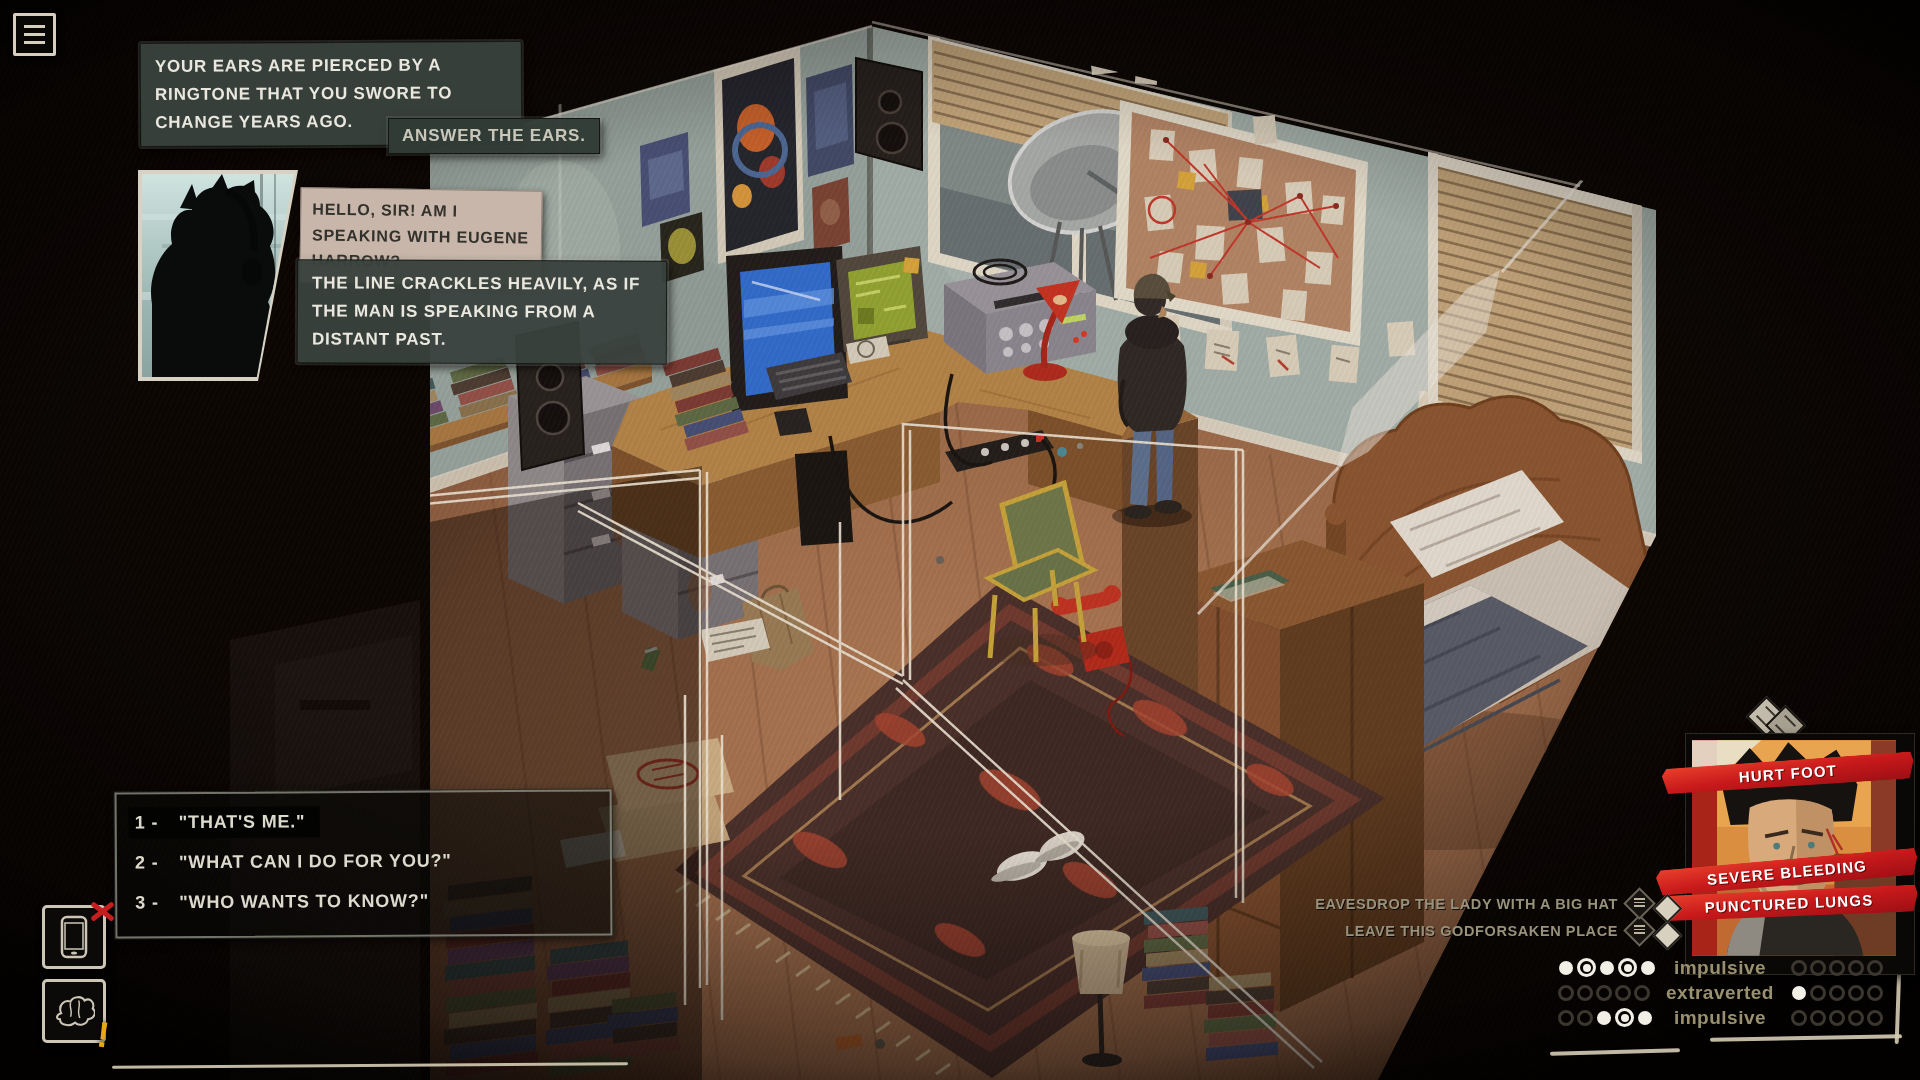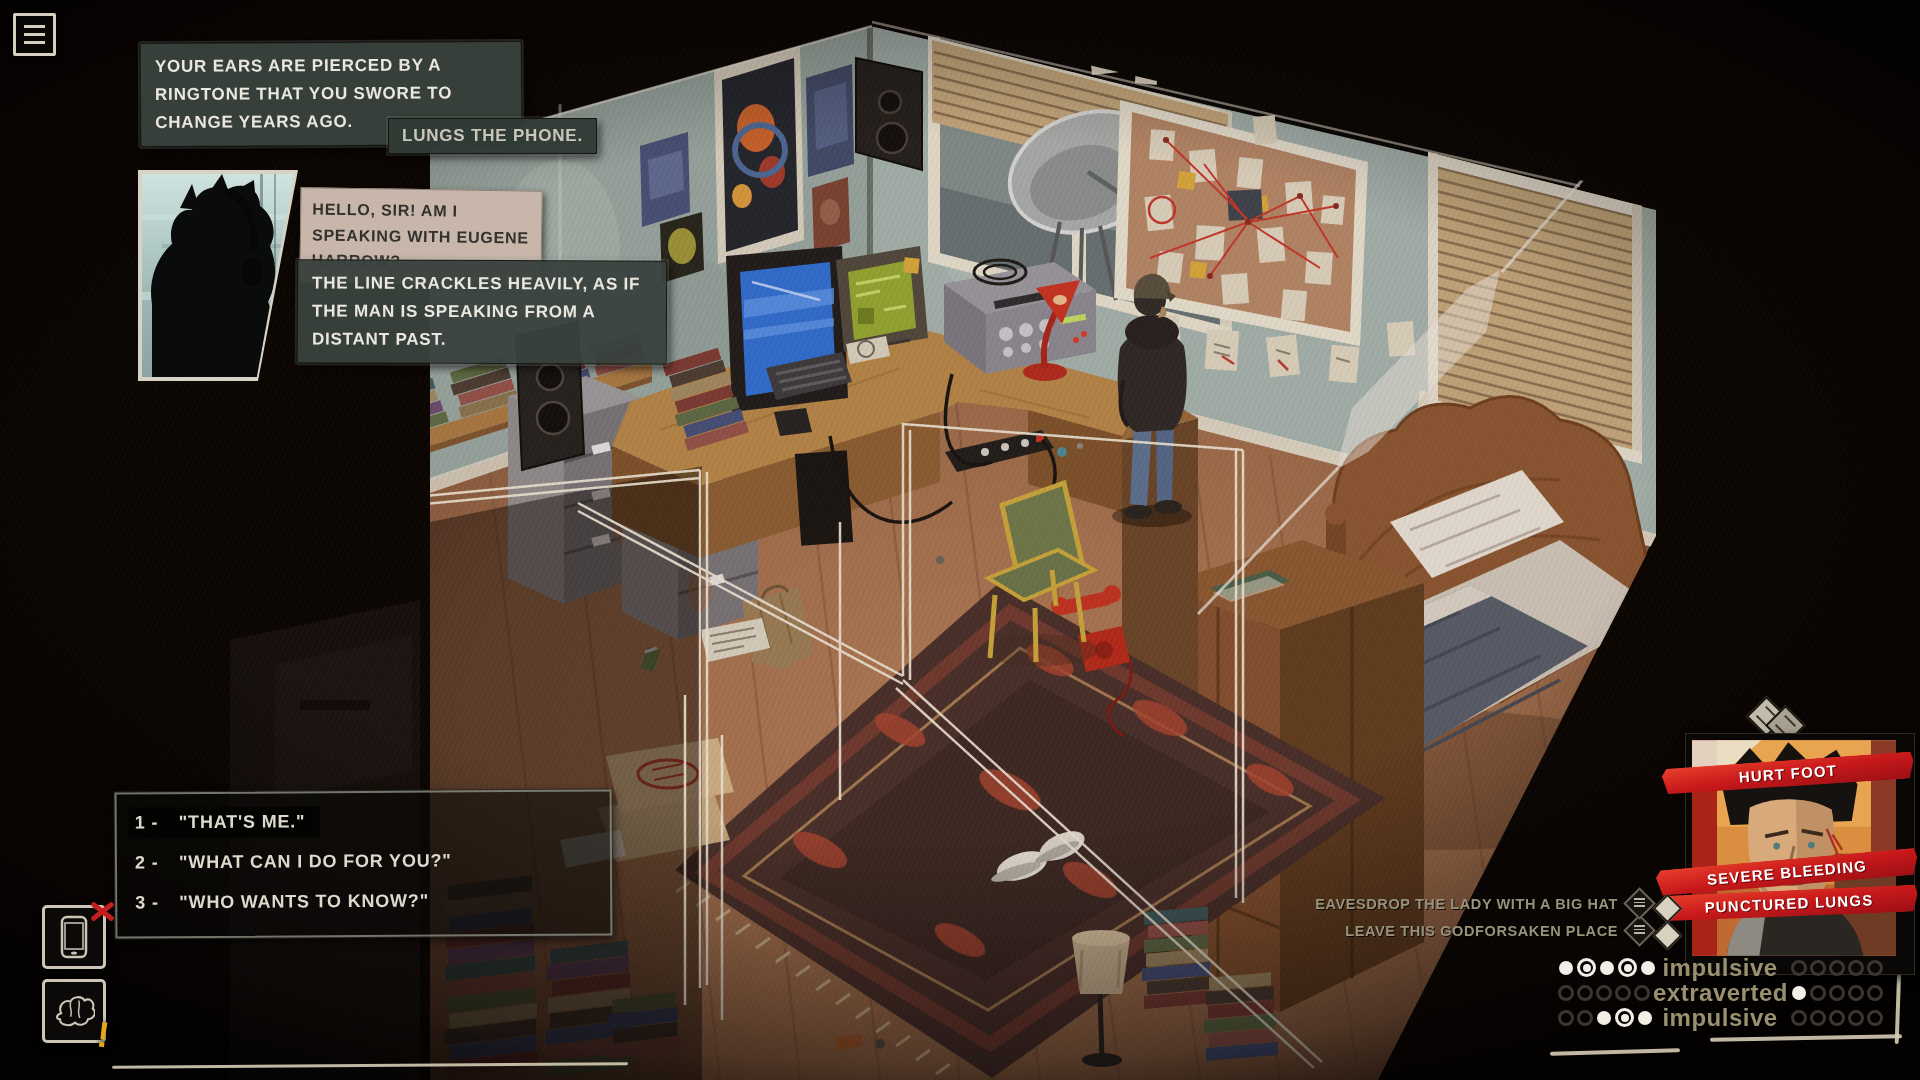--- a/index.html
+++ b/index.html
@@ -89,21 +89,21 @@
   .dmini::before{content:"";position:absolute;inset:4px;transform:rotate(-45deg);
     background:repeating-linear-gradient(0deg,transparent 0 2px,#bdb5a2 2px 3.5px);}
   .dmini2{width:17px;height:17px;background:#d8d1c0;border:2px solid #23201b;transform:rotate(45deg);
     margin-left:-4px;margin-top:10px;}
 
   
   .traits{left:1558px;top:955px;z-index:6;}
   .trait-row{display:flex;align-items:center;height:25px;}
   .dots{display:flex;gap:3px;width:95px;align-items:center;}
   .dots.right{justify-content:flex-start;margin-left:4px;}
-  .trait-label{width:134px;text-align:center;color:#99906f;font-weight:bold;font-size:24px;letter-spacing:.5px;}
+  .trait-label{width:134px;text-align:center;color:#99906f;font-weight:bold;font-size:19px;letter-spacing:.5px;}
   .dot{box-sizing:border-box;border-radius:50%;flex:none;}
   .dot.empty{width:16px;height:16px;border:3px solid #3b372f;}
   .dot.filled{width:14px;height:14px;background:#f2efe6;margin:1px;}
   .dot.ring{width:19px;height:19px;border:3px solid #f2efe6;position:relative;}
   .dot.ring::after{content:"";position:absolute;inset:2.5px;background:#f2efe6;border-radius:50%;}
 
   .sketch{position:absolute;background:#d5ccb4;z-index:4;border-radius:2px;opacity:.9;}
 </style>
 </head>
 <body>
@@ -617,21 +617,21 @@
   <div class="vignette"></div>
 
   <div class="ui menu-btn" aria-label="menu">
       <i></i>
       <i></i>
       <i></i>
     </div>
 
   <div class="ui narr narr1 game-text">YOUR EARS ARE PIERCED BY A RINGTONE THAT YOU SWORE TO CHANGE YEARS AGO.</div>
 
-  <div class="ui prompt game-text">LUNGS THE PHONE.</div>
+  <div class="ui prompt game-text">ANSWER THE EARS.</div>
 
   <div class="ui portrait-caller">
     <div class="inner">
       <svg viewBox="0 0 160 210" width="160" height="210">
         <rect x="0" y="40" width="160" height="6" fill="#cfe4e0" opacity=".55"></rect>
         <rect x="20" y="70" width="140" height="4" fill="#8fa6a2" opacity=".6"></rect>
         <rect x="0" y="118" width="160" height="8" fill="#dfeeea" opacity=".45"></rect>
         <rect x="10" y="160" width="150" height="5" fill="#93aaa6" opacity=".6"></rect>
         <rect x="118" y="0" width="3" height="210" fill="rgba(20,30,30,.35)"></rect>
         <rect x="132" y="0" width="2" height="210" fill="rgba(20,30,30,.3)"></rect>

